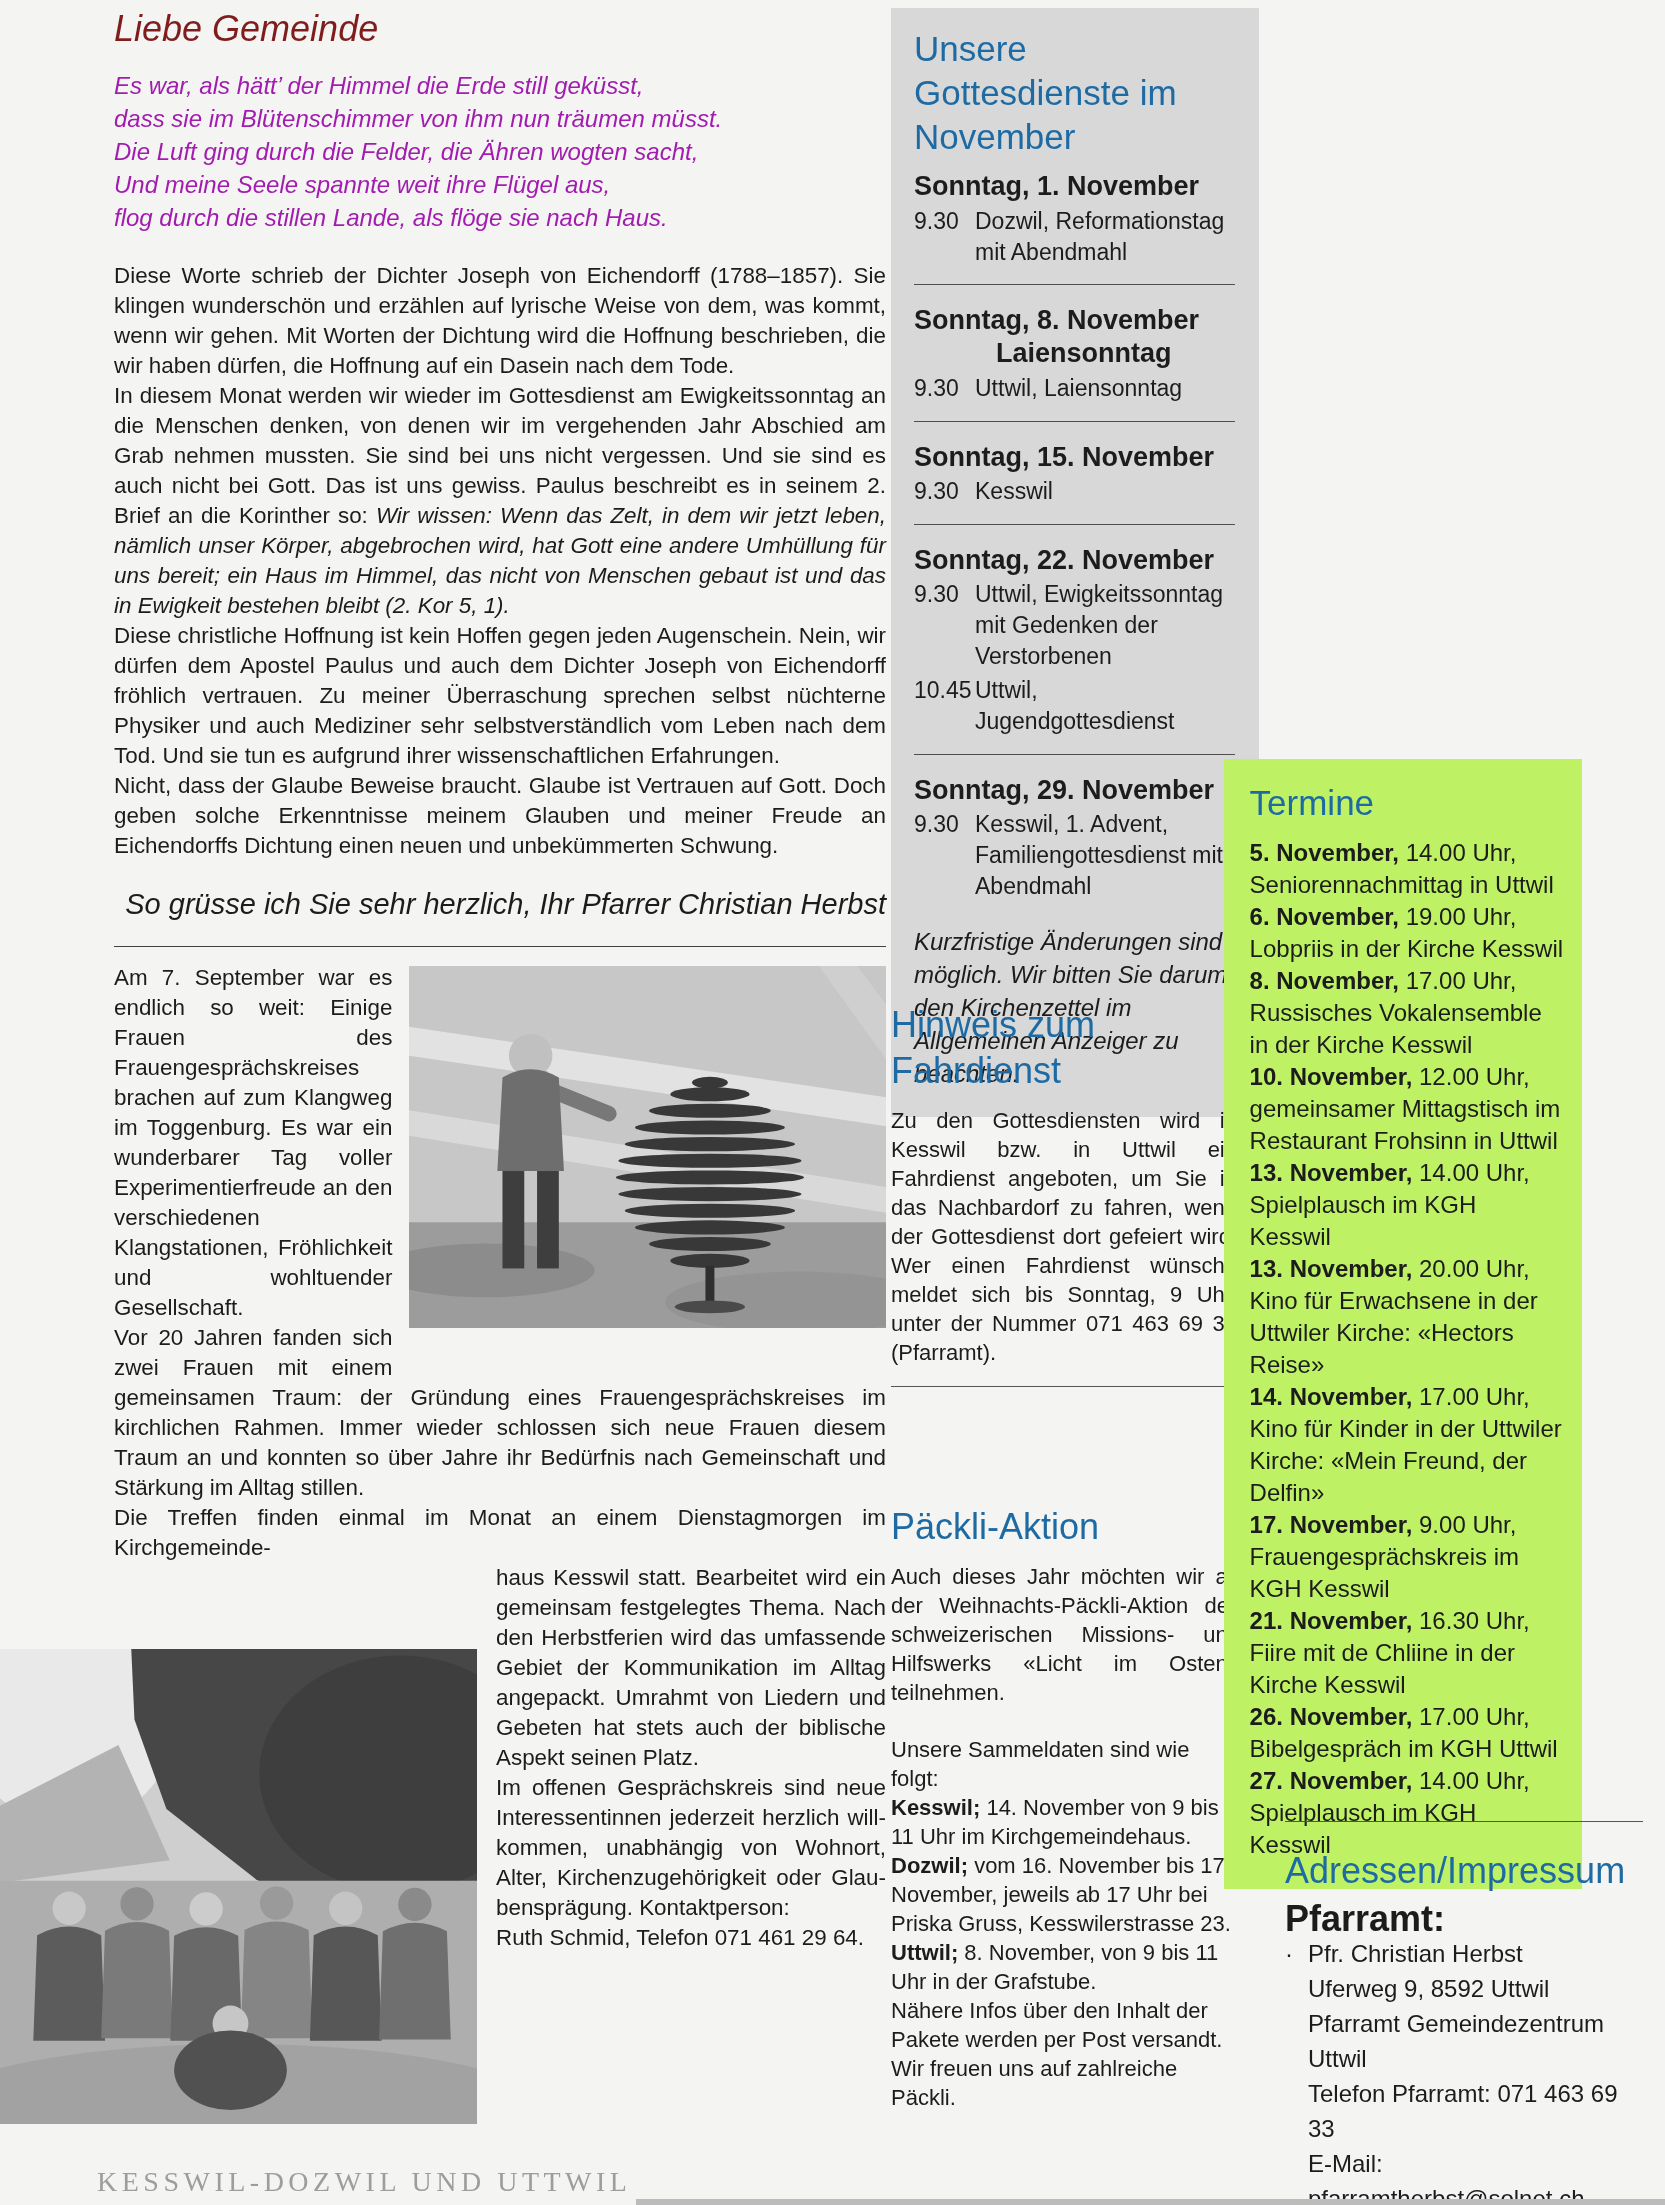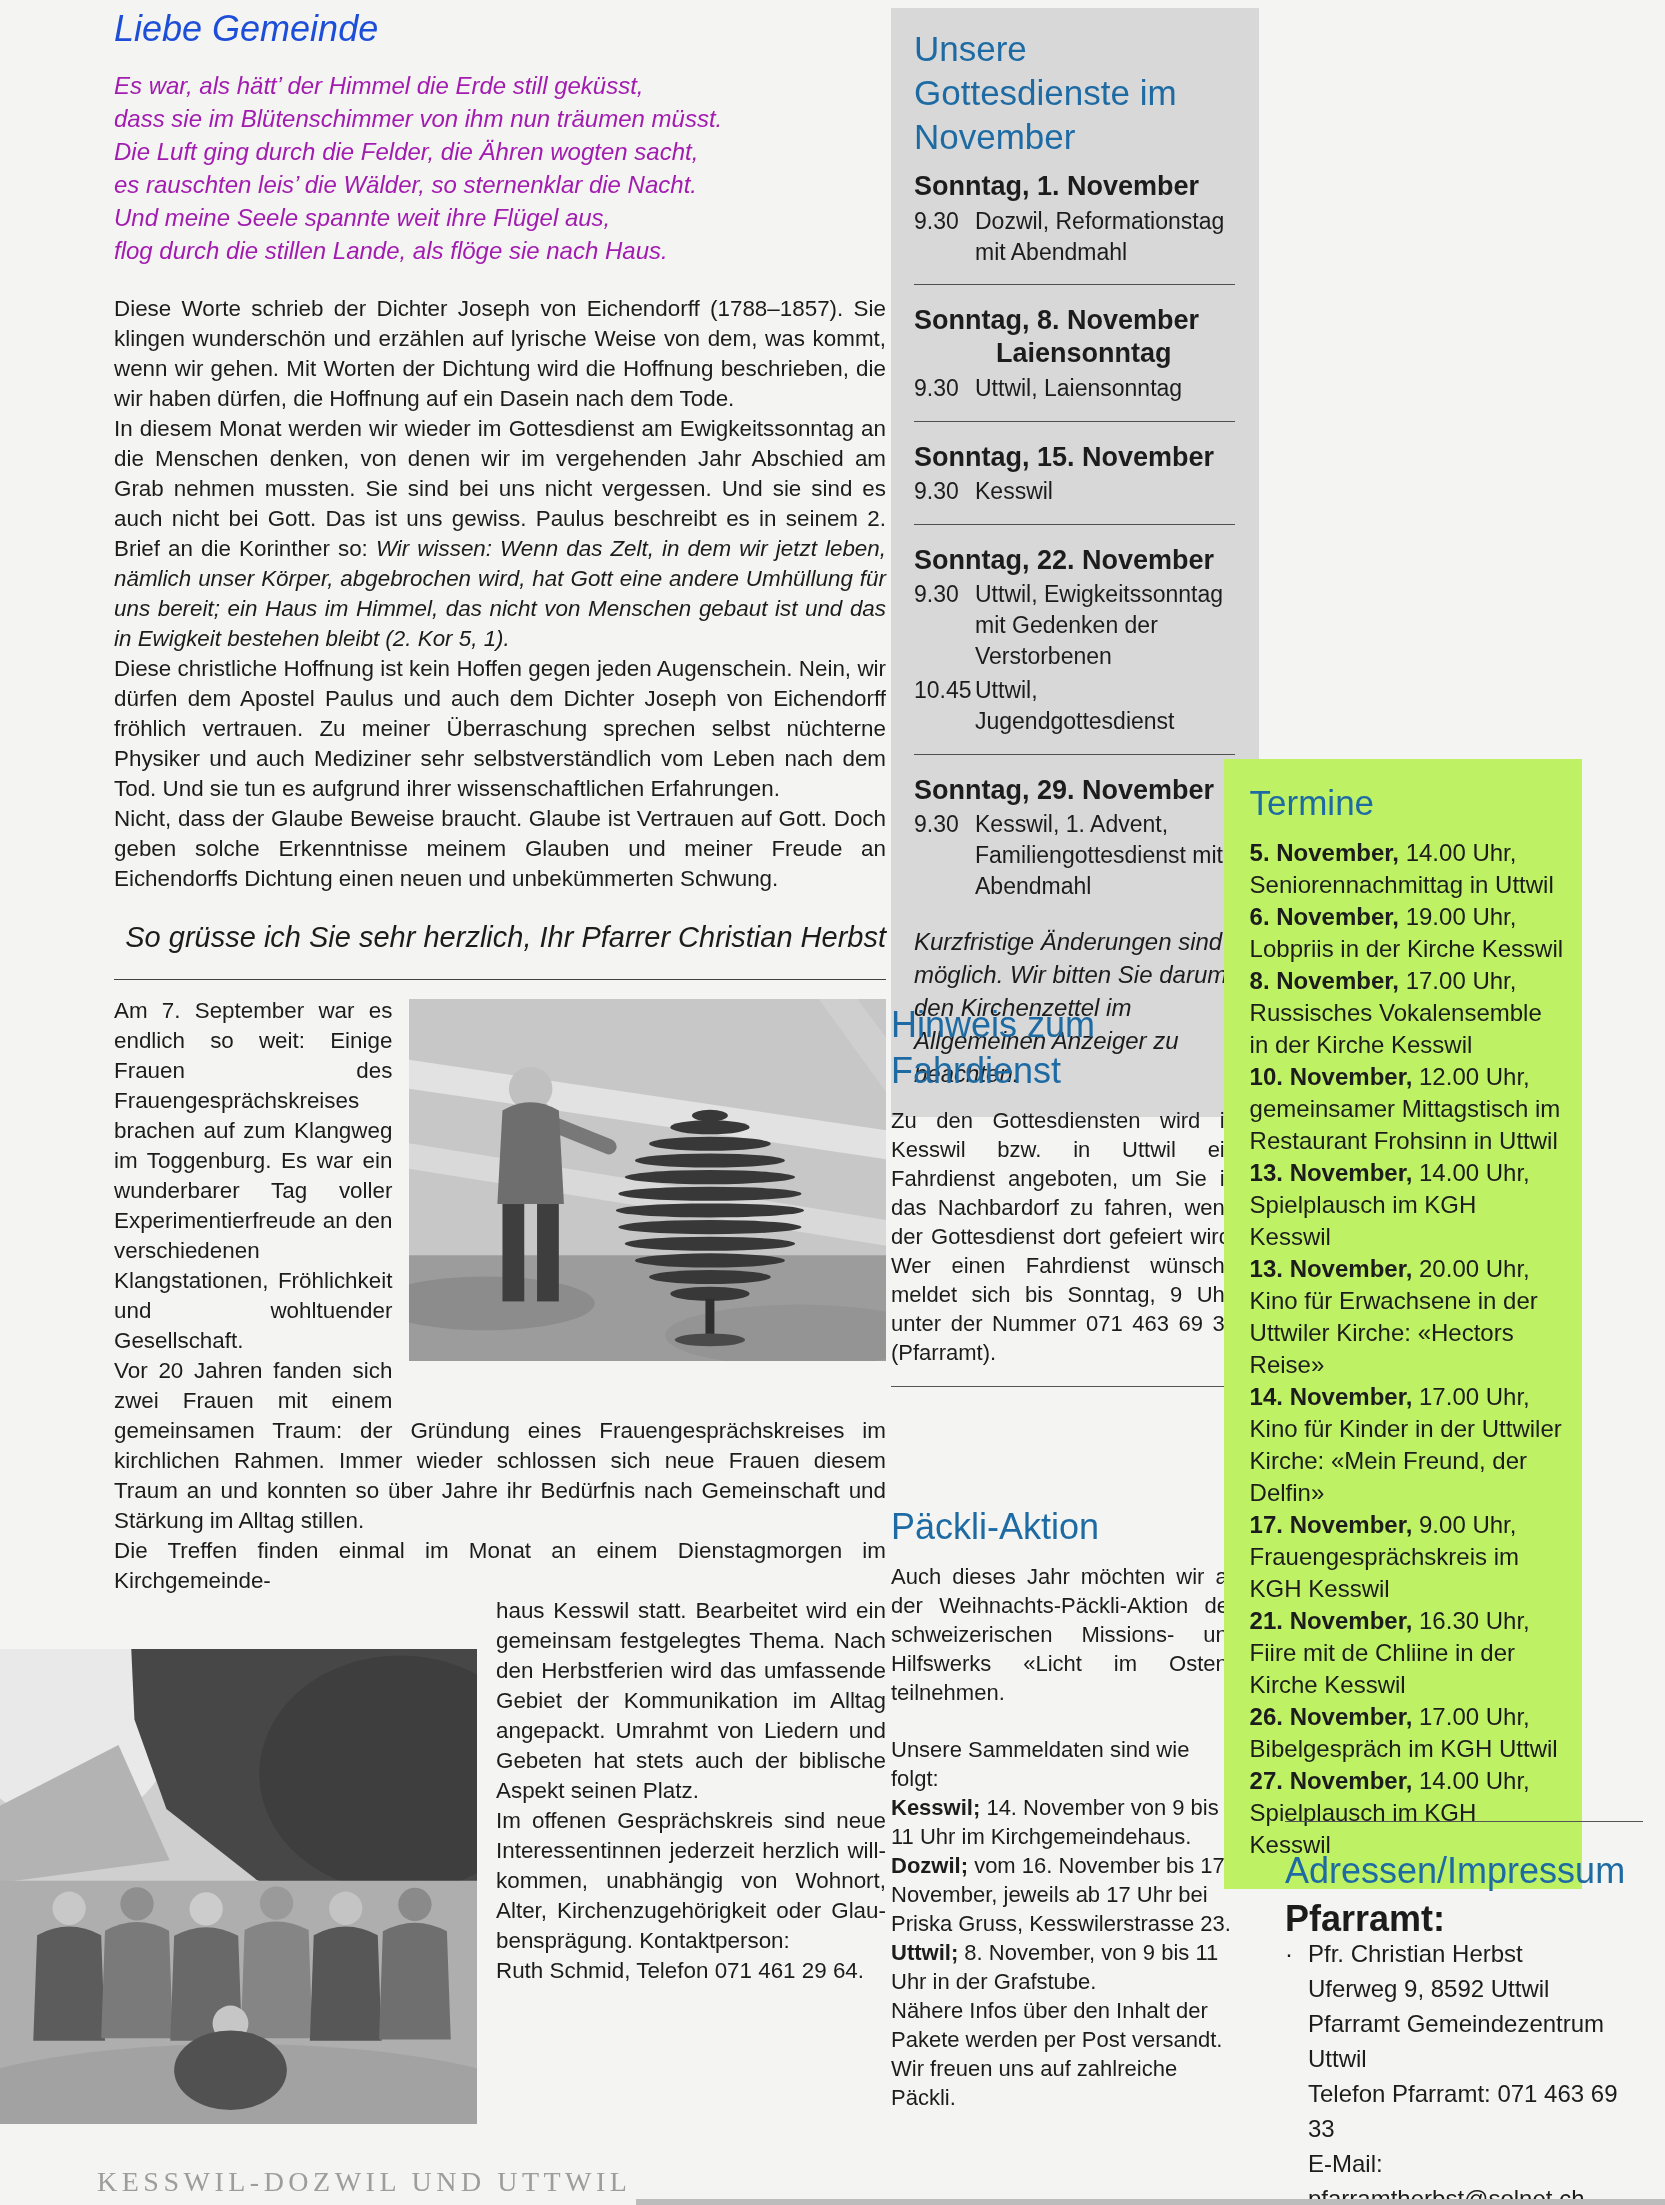--- a/index.html
+++ b/index.html
@@ -4,21 +4,21 @@
 <style>
   html,body{margin:0;padding:0;background:#f4f4f3;}
   .page{position:relative;width:1665px;height:2205px;background:#f4f4f3;overflow:hidden;
         font-family:"Liberation Sans",sans-serif;color:#1c1c1c;}
   .justify{text-align:justify;}
   p{margin:0;}
   .hyph{hyphens:manual;-webkit-hyphens:manual;}
 
   
   .col-left{position:absolute;left:114px;top:7.7px;width:772px;}
-  .h1-blue{font-size:36px;line-height:42px;font-style:italic;font-weight:300;color:#1d4ed8;margin:0 0 19px 0;}
+  .h1-blue{font-size:36px;line-height:42px;font-style:italic;font-weight:300;color:#7f1d1d;margin:0 0 19px 0;}
   .poem p{font-style:italic;font-size:24px;line-height:33px;color:#a21caf;}
   .letter{margin-top:27px;font-size:22.4px;line-height:30px;}
   .letter i{font-style:italic;}
   .signature{margin-top:29px;font-style:italic;font-size:29px;line-height:29px;text-align:right;}
   .rule-left{margin-top:27px;border-top:1.9px solid #414141;height:0;}
   .h2-blue{margin-top:28px;font-size:40px;line-height:59px;font-weight:300;color:#1e6ba4;}
   .frauen{margin-top:16.6px;font-size:22.4px;line-height:30px;}
   .photo1-wrap{float:right;width:477px;height:362px;margin:2.6px 0 27px 16.6px;}
   .photo2-wrap{position:absolute;left:-114px;top:1641px;width:477px;height:475px;}
   .frauen-right{margin-left:382px;width:390px;}
@@ -70,21 +70,20 @@
 
 <div class="page">
 
   <div class="col-left">
     <div class="h1-blue">Liebe Gemeinde</div>
 
     <div class="poem">
       <p>Es war, als hätt’ der Himmel die Erde still geküsst,</p>
       <p>dass sie im Blütenschimmer von ihm nun träumen müsst.</p>
       <p>Die Luft ging durch die Felder, die Ähren wogten sacht,</p>
-      <p>es rauschten leis’ die Wälder, so sternenklar die Nacht.</p>
       <p>Und meine Seele spannte weit ihre Flügel aus,</p>
       <p>flog durch die stillen Lande, als flöge sie nach Haus.</p>
     </div>
 
     <div class="letter hyph">
       <p class="justify">Diese Worte schrieb der Dichter Joseph von Eichendorff (1788–1857). Sie klingen wunderschön und erzählen auf lyrische Weise von dem, was kommt, wenn wir gehen. Mit Worten der Dichtung wird die Hoffnung beschrieben, die wir haben dürfen, die Hoffnung auf ein Dasein nach dem Tode.</p>
       <p class="justify"><span>In diesem Monat werden wir wieder im Gottesdienst am Ewigkeitssonntag an die Menschen denken, von denen wir im vergehenden Jahr Abschied am Grab neh­men mussten. Sie sind bei uns nicht vergessen. Und sie sind es auch nicht bei Gott. Das ist uns gewiss. Paulus beschreibt es in seinem 2. Brief an die Korinther so: </span><i>Wir wissen: Wenn das Zelt, in dem wir jetzt leben, nämlich unser Körper, abgebrochen wird, hat Gott eine andere Umhüllung für uns bereit; ein Haus im Himmel, das nicht von Menschen gebaut ist und das in Ewigkeit bestehen bleibt (2. Kor 5, 1).</i></p>
       <p class="justify">Diese christliche Hoffnung ist kein Hoffen gegen jeden Augenschein. Nein, wir dürfen dem Apostel Paulus und auch dem Dichter Joseph von Eichendorff fröhlich vertrauen. Zu meiner Überraschung sprechen selbst nüchterne Physiker und auch Mediziner sehr selbstverständlich vom Leben nach dem Tod. Und sie tun es aufgrund ihrer wissenschaftlichen Erfahrungen.</p>
       <p class="justify">Nicht, dass der Glaube Beweise braucht. Glaube ist Vertrauen auf Gott. Doch geben solche Erkenntnisse meinem Glauben und meiner Freude an Eichendorffs Dichtung einen neuen und unbekümmerten Schwung.</p>
     </div>

